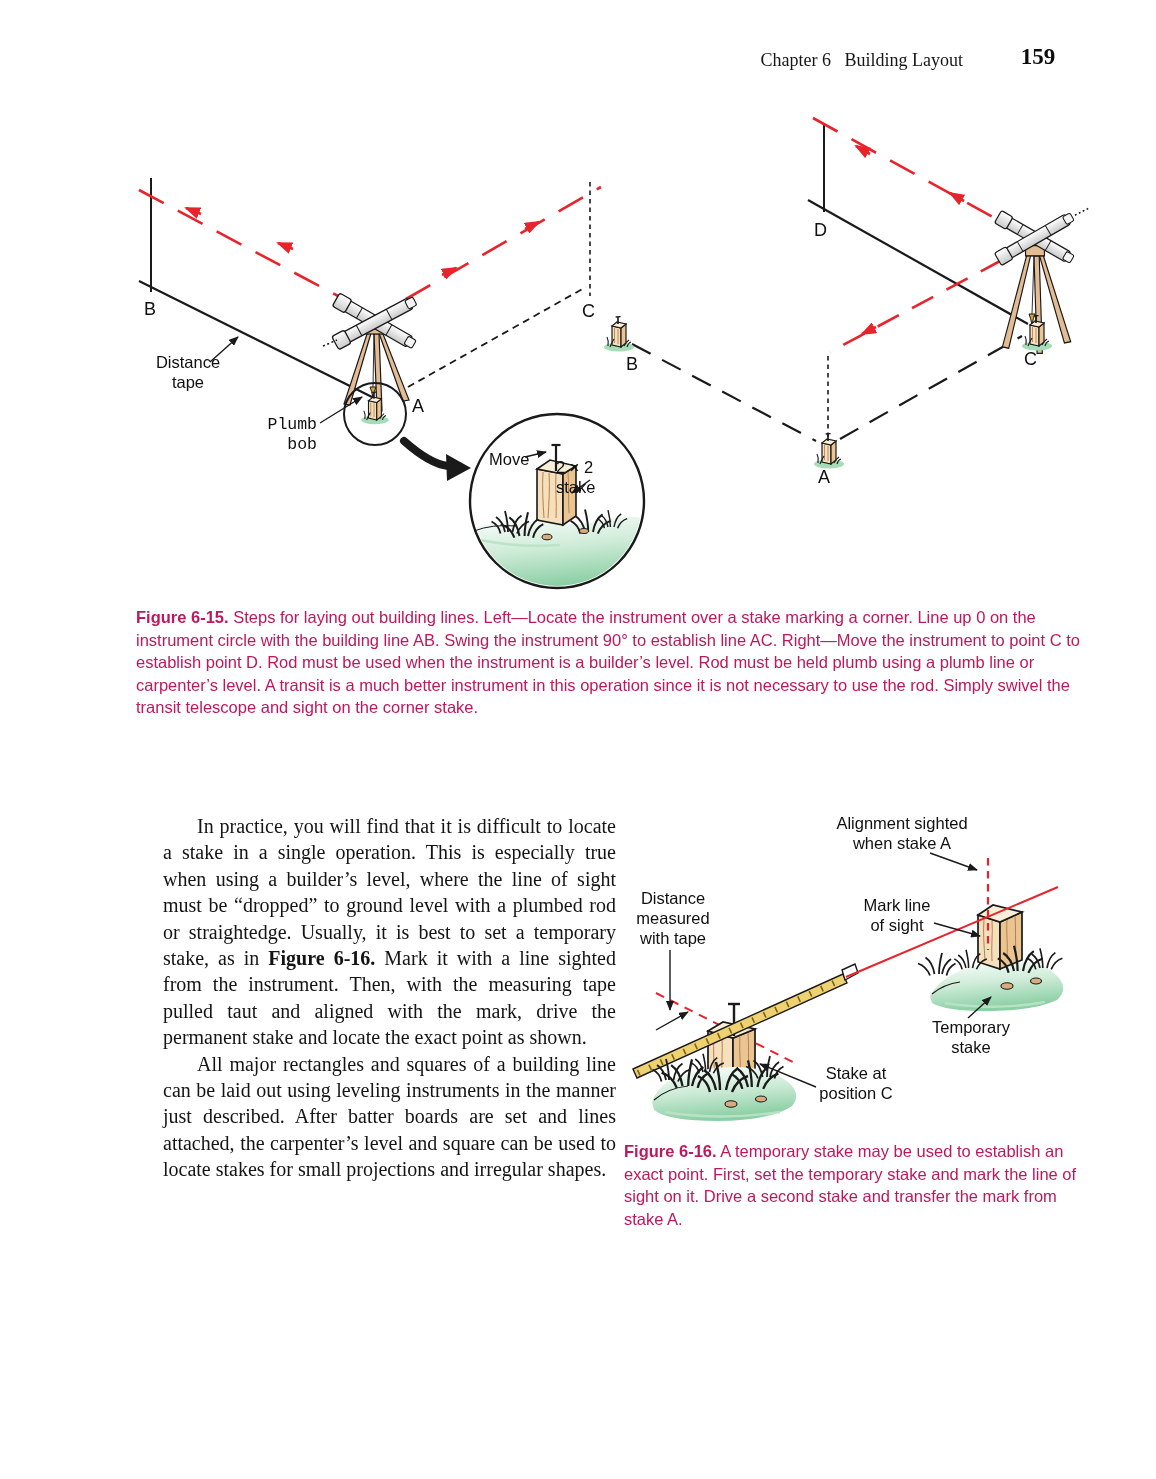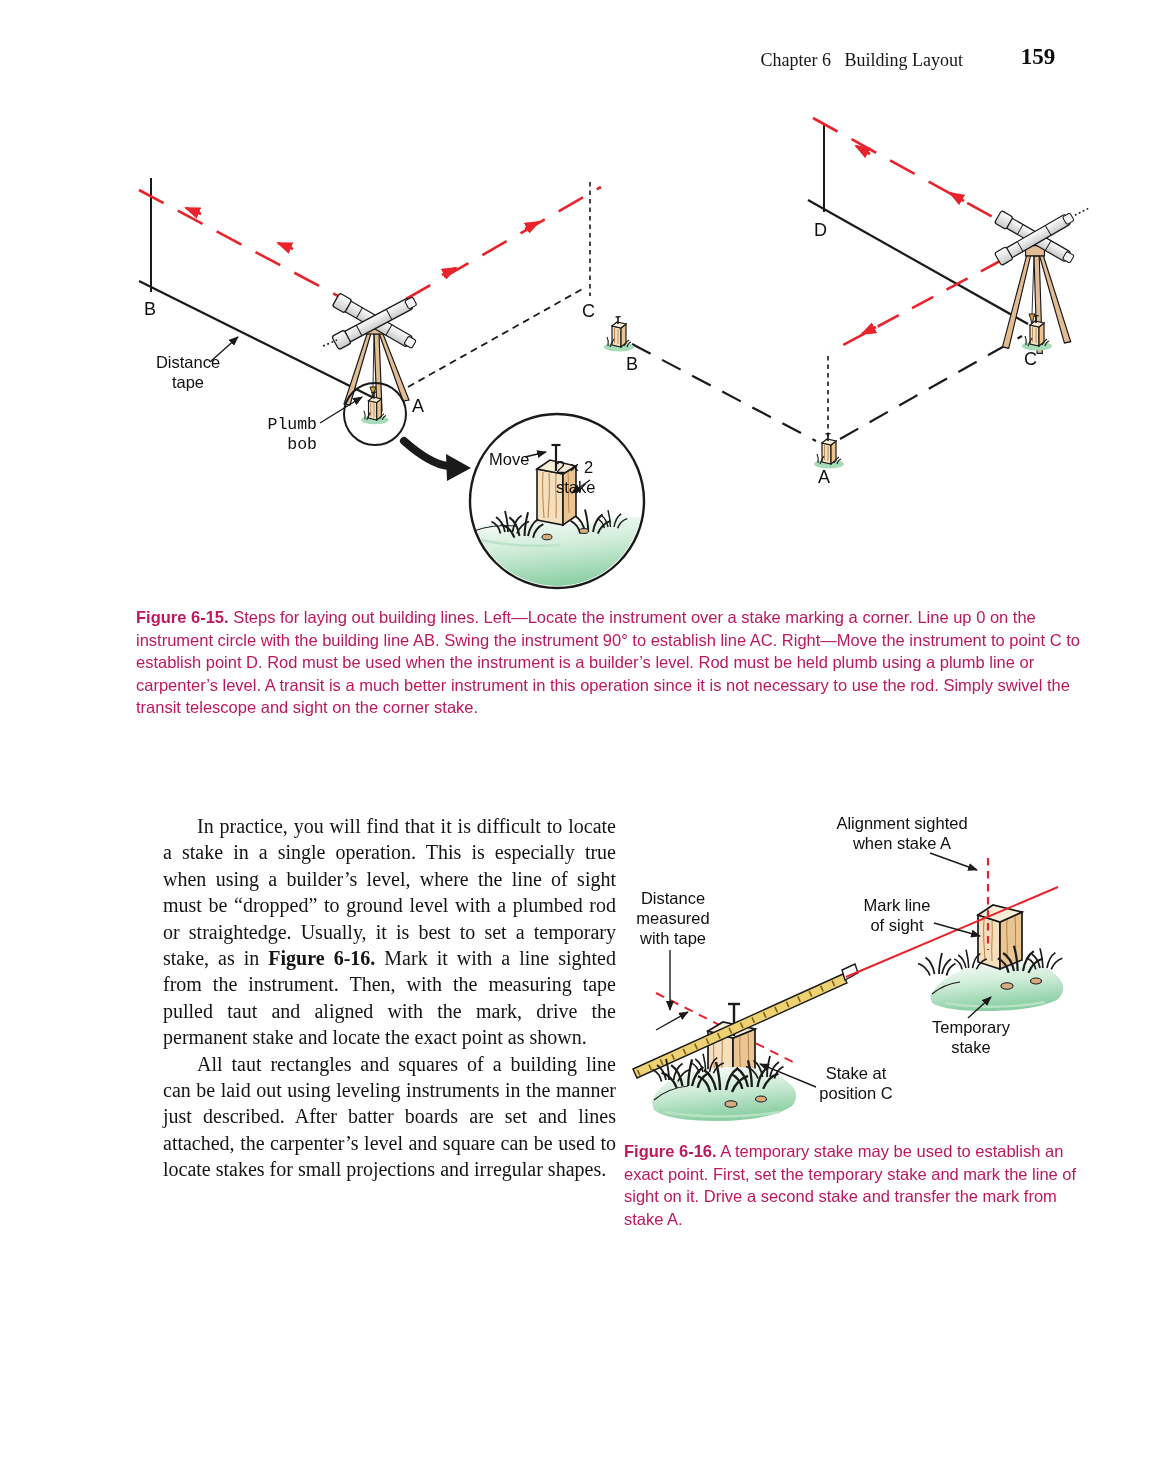--- a/index.html
+++ b/index.html
@@ -222,21 +222,21 @@
 tape</div>
   <div class="lbl rgt" style="left:233px;top:415px;width:84px">Plumb bob</div>
   <div class="lbl" style="left:489px;top:450px">Move</div>
   <div class="lbl" style="left:556px;top:458px">2 × 2
 stake</div>
 
   <p class="caption" style="left:136px;top:606px;width:948px;margin:0"><b>Figure 6-15.</b><span> Steps for laying out building lines. Left—Locate the instrument over a stake marking a corner. Line up 0 on the instrument circle with the building line AB. Swing the instrument 90° to establish line AC. Right—Move the instrument to point C to establish point D. Rod must be used when the instrument is a builder’s level. Rod must be held plumb using a plumb line or carpenter’s level. A transit is a much better instrument in this operation since it is not necessary to use the rod. Simply swivel the transit telescope and sight on the corner stake.</span></p>
 
   <div class="bodytext">
     <p><span>In practice, you will find that it is difficult to locate a stake in a single operation. This is especially true when using a builder’s level, where the line of sight must be “dropped” to ground level with a plumbed rod or straightedge. Usually, it is best to set a temporary stake, as in </span><b>Figure 6-16.</b><span> Mark it with a line sighted from the instrument. Then, with the measuring tape pulled taut and aligned with the mark, drive the permanent stake and locate the exact point as shown.</span></p>
-    <p>All taut rectangles and squares of a building line can be laid out using leveling instruments in the manner just described. After batter boards are set and lines attached, the carpenter’s level and square can be used to locate stakes for small projections and irregular shapes.</p>
+    <p>All major rectangles and squares of a building line can be laid out using leveling instruments in the manner just described. After batter boards are set and lines attached, the carpenter’s level and square can be used to locate stakes for small projections and irregular shapes.</p>
   </div>
 
   <div class="lbl ctr" style="left:836px;top:814px;width:132px">Alignment sighted
 when stake A</div>
   <div class="lbl ctr" style="left:634px;top:889px;width:78px">Distance
 measured
 with tape</div>
   <div class="lbl ctr" style="left:859px;top:896px;width:76px">Mark line
 of sight</div>
   <div class="lbl ctr" style="left:928px;top:1018px;width:86px">Temporary

